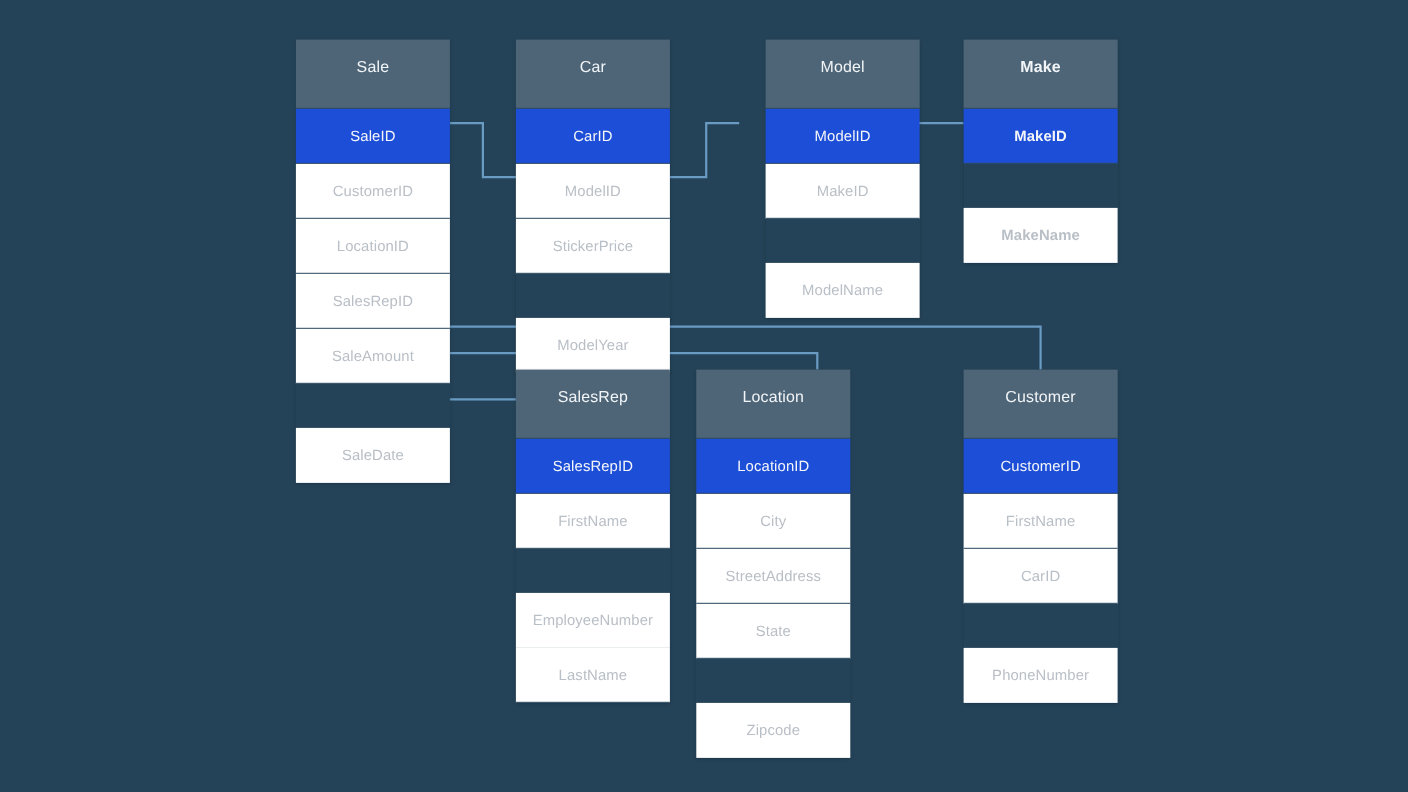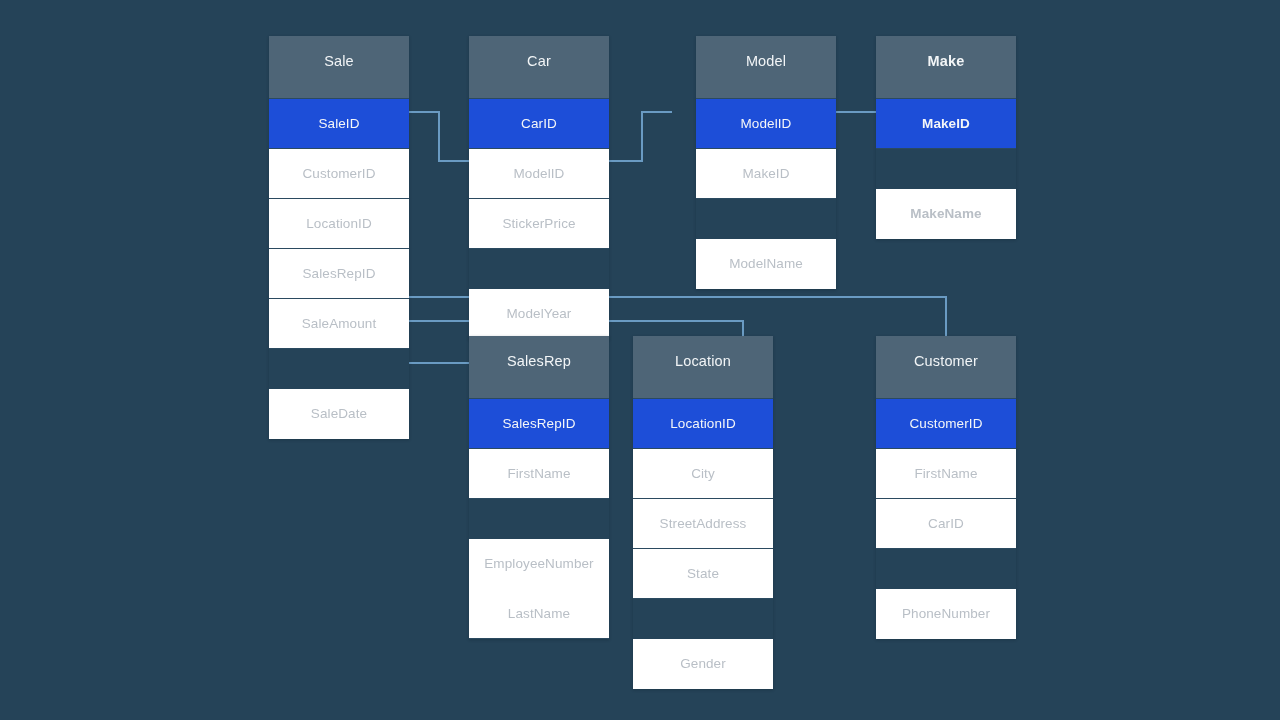--- a/index.html
+++ b/index.html
@@ -121,21 +121,21 @@
         <div class="field">FirstName</div>
         <div class="field last">EmployeeNumber</div>
         <div class="field">LastName</div>
       </div>
       <div class="entity" style="left: 633px; top: 336px;">
         <div class="entity-header">Location</div>
         <div class="field pk">LocationID</div>
         <div class="field">City</div>
         <div class="field">StreetAddress</div>
         <div class="field">State</div>
-        <div class="field last">Gender</div>
+        <div class="field last">Zipcode</div>
       </div>
       <div class="entity" style="left: 876px; top: 336px;">
         <div class="entity-header">Customer</div>
         <div class="field pk">CustomerID</div>
         <div class="field">FirstName</div>
         <div class="field">CarID</div>
         <div class="field last">PhoneNumber</div>
       </div>
     </div>
 

